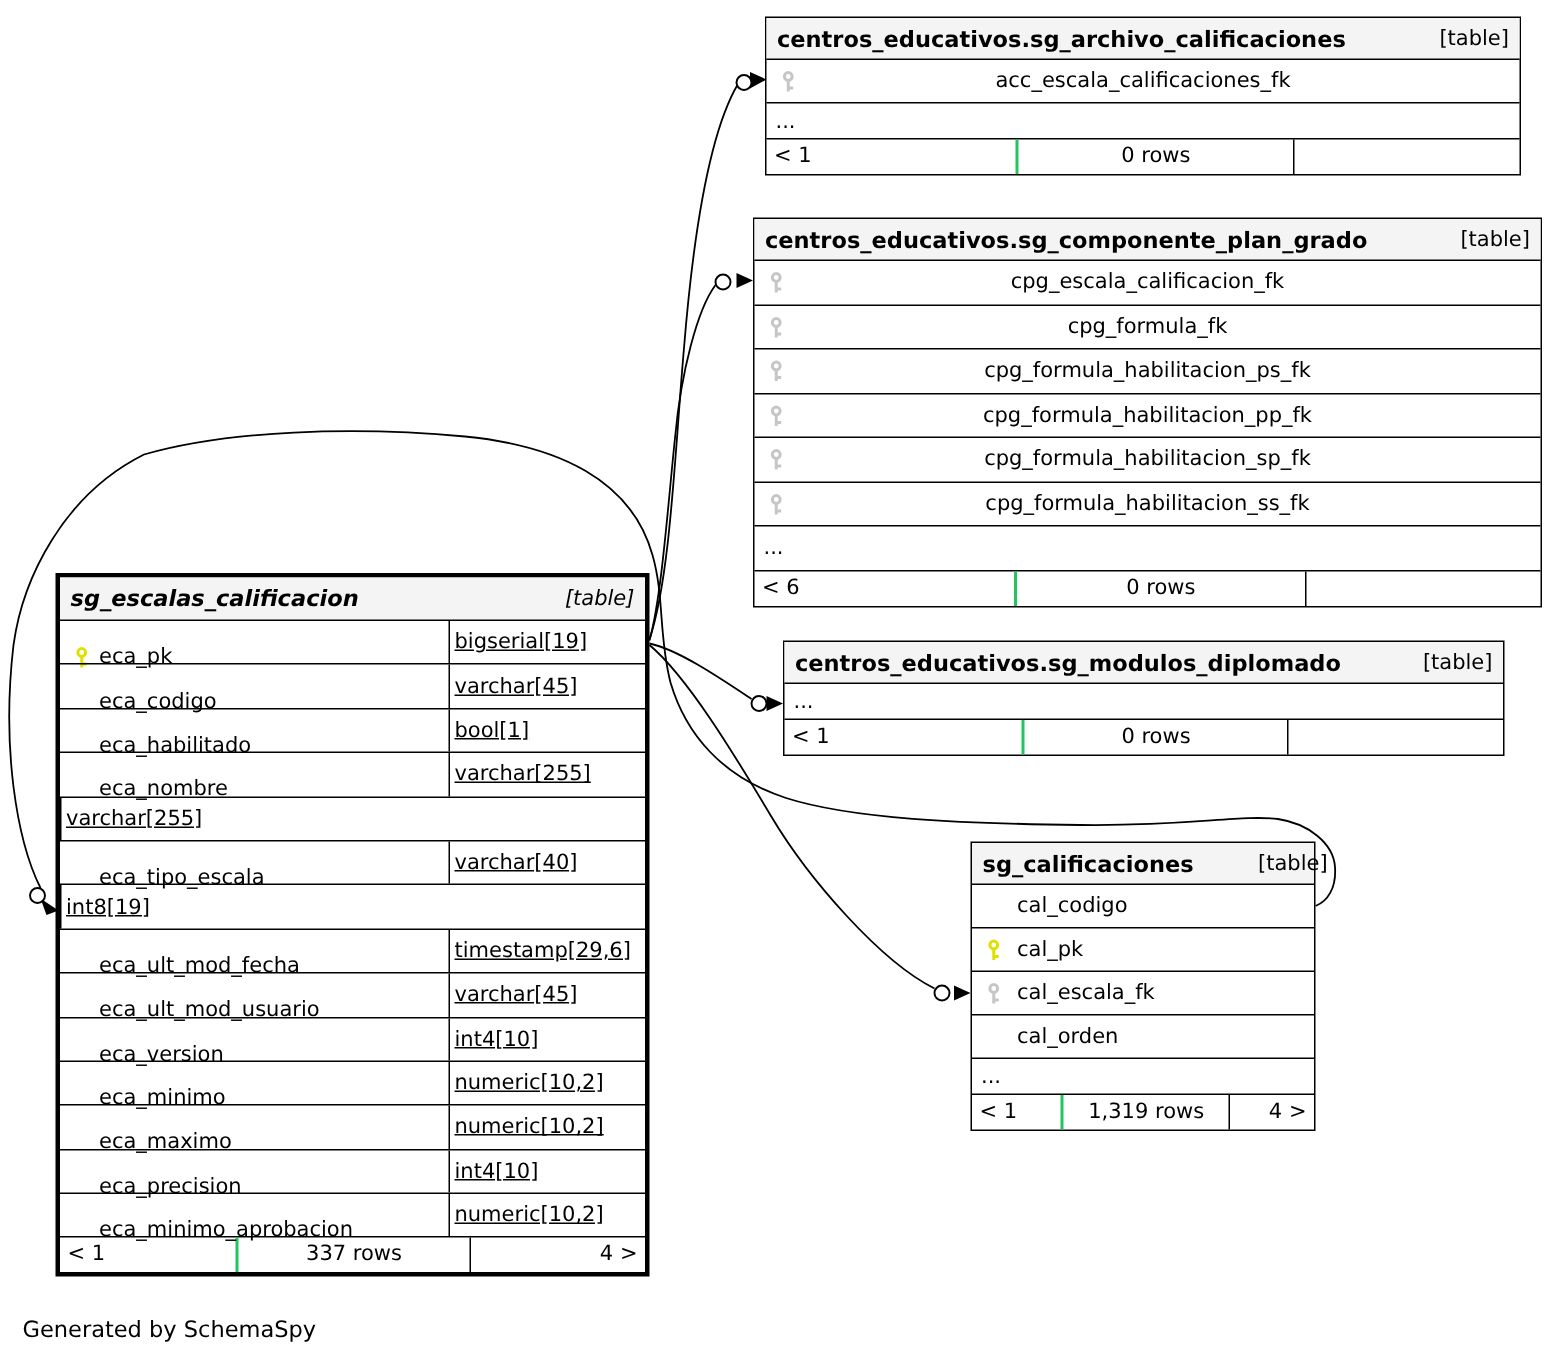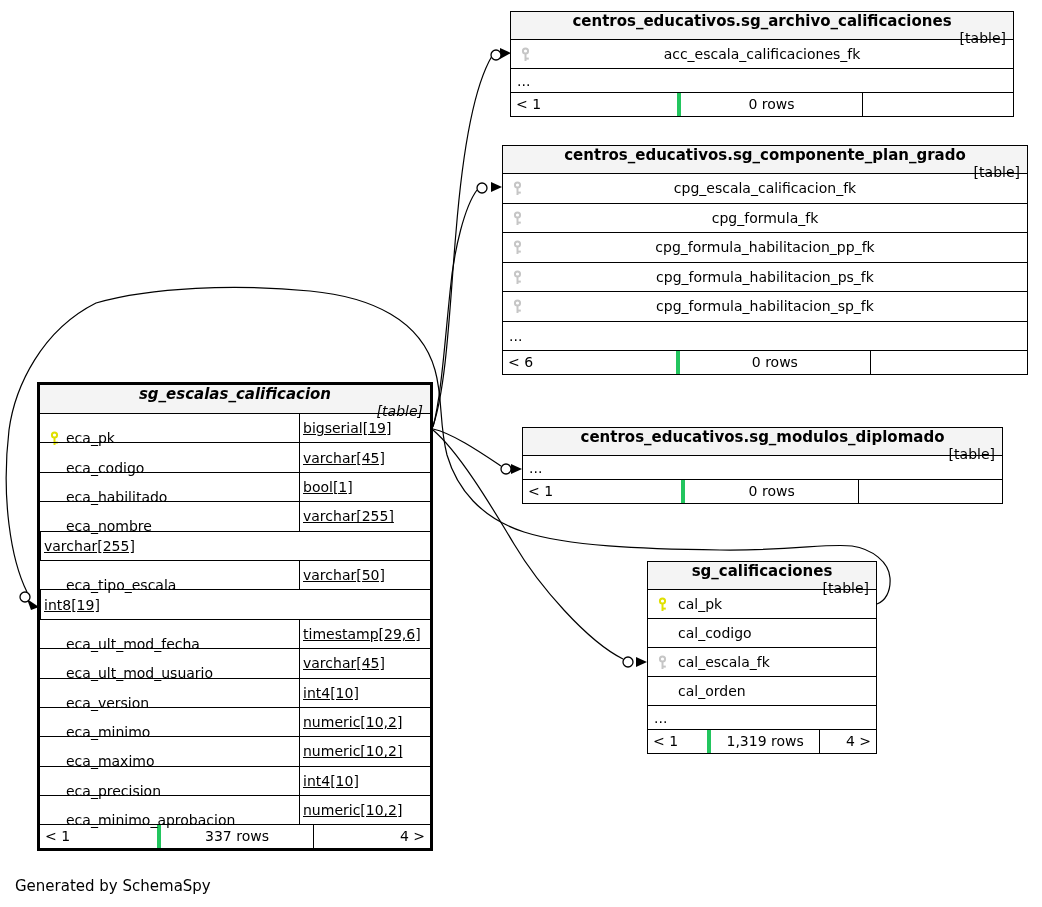--- a/index.html
+++ b/index.html
@@ -1,33 +1,33 @@
 <!DOCTYPE html>
 <html><head>
 <meta charset="utf-8">
 <style>
   html,body{margin:0;padding:0;background:#ffffff;}
   #canvas{position:relative;width:1042px;height:907px;background:#fff;
           font-family:"DejaVu Sans","Liberation Sans",sans-serif;color:#000;overflow:hidden;}
   #edges{position:absolute;left:0;top:0;width:1042px;height:907px;z-index:2;pointer-events:none;}
   .table{position:absolute;z-index:1;background:#fff;border:1px solid #000;box-sizing:border-box;font-size:14px;}
   .table.focal{border-width:3px;}
-  .thead{height:27px;background:#f4f4f4;display:flex;align-items:center;padding:0 7px;box-sizing:border-box;flex-direction:column;}
+  .thead{height:27px;background:#f4f4f4;display:flex;align-items:center;padding:0 7px;box-sizing:border-box;}
   .focal .thead{height:28px;font-style:italic;}
   .tname{font-weight:bold;font-size:15px;white-space:nowrap;}
   .ttag{margin-left:auto;font-size:14px;padding-left:43px;}
   .trow{position:relative;height:29px;display:flex;align-items:center;border-top:1px solid #000;box-sizing:border-box;}
   .focal .trow{height:29.4px;}
   #t-componente .trow{height:29.5px;}
   .trow.center{justify-content:center;}
   .trow.dots{height:24px;padding-left:6px;}
   .tfoot{height:24px;display:flex;align-items:center;border-top:1px solid #000;box-sizing:border-box;}
   .tfoot span{display:block;height:100%;line-height:23px;box-sizing:border-box;white-space:nowrap;}
   .f1{width:33%;text-align:left;padding-left:5px;}
-  .f2{width:37%;text-align:center;border-left:4px solid #22c55e;}
+  .f2{width:37%;text-align:center;border-left:2px solid #22c55e;}
   .f3{flex:1;text-align:right;padding-right:5px;border-left:1px solid #000;}
   .focal .f1{width:30%;}.focal .f2{width:40%;}
   #t-calificaciones .f1{width:26%;}#t-calificaciones .f2{width:49%;}
   .keyicon{position:absolute;left:9px;top:7px;width:11px;height:15px;}
   .keyicon.pk{color:#e0e000;}
   .keyicon.fk{color:#c6c6c6;}
   .cname{position:relative;width:259px;height:100%;display:flex;align-items:center;padding-left:26px;box-sizing:border-box;margin-top:20px;}
   .ctype{flex:1;height:100%;display:flex;align-items:center;border-left:1px solid #000;padding-left:3px;box-sizing:border-box;text-decoration:underline;}
   #t-calificaciones .cnamefull{position:relative;width:100%;height:100%;display:flex;align-items:center;padding-left:30px;box-sizing:border-box;}
   #note{position:absolute;left:15px;top:877px;font-size:15px;z-index:1;}
@@ -99,37 +99,45 @@
             <line x1="5.5" y1="11.6" x2="8.8" y2="11.6" stroke="currentColor" stroke-width="2"></line>
           </svg></span>
       <span>cpg_formula_fk</span>
     </div>
     <div class="trow center">
       <span class="keyicon fk"><svg width="11" height="15" viewBox="0 0 11 15">
             <circle cx="5.5" cy="4" r="2.6" fill="none" stroke="currentColor" stroke-width="2"></circle>
             <line x1="5.5" y1="6.6" x2="5.5" y2="14" stroke="currentColor" stroke-width="2"></line>
             <line x1="5.5" y1="11.6" x2="8.8" y2="11.6" stroke="currentColor" stroke-width="2"></line>
           </svg></span>
+      <span>cpg_formula_habilitacion_ps_fk</span>
+    </div>
+    <div class="trow center">
+      <span class="keyicon fk"><svg width="11" height="15" viewBox="0 0 11 15">
+            <circle cx="5.5" cy="4" r="2.6" fill="none" stroke="currentColor" stroke-width="2"></circle>
+            <line x1="5.5" y1="6.6" x2="5.5" y2="14" stroke="currentColor" stroke-width="2"></line>
+            <line x1="5.5" y1="11.6" x2="8.8" y2="11.6" stroke="currentColor" stroke-width="2"></line>
+          </svg></span>
       <span>cpg_formula_habilitacion_pp_fk</span>
     </div>
     <div class="trow center">
       <span class="keyicon fk"><svg width="11" height="15" viewBox="0 0 11 15">
             <circle cx="5.5" cy="4" r="2.6" fill="none" stroke="currentColor" stroke-width="2"></circle>
             <line x1="5.5" y1="6.6" x2="5.5" y2="14" stroke="currentColor" stroke-width="2"></line>
             <line x1="5.5" y1="11.6" x2="8.8" y2="11.6" stroke="currentColor" stroke-width="2"></line>
           </svg></span>
-      <span>cpg_formula_habilitacion_ps_fk</span>
-    </div>
-    <div class="trow center">
-      <span class="keyicon fk"><svg width="11" height="15" viewBox="0 0 11 15">
-            <circle cx="5.5" cy="4" r="2.6" fill="none" stroke="currentColor" stroke-width="2"></circle>
-            <line x1="5.5" y1="6.6" x2="5.5" y2="14" stroke="currentColor" stroke-width="2"></line>
-            <line x1="5.5" y1="11.6" x2="8.8" y2="11.6" stroke="currentColor" stroke-width="2"></line>
-          </svg></span>
       <span>cpg_formula_habilitacion_sp_fk</span>
+    </div>
+    <div class="trow center">
+      <span class="keyicon fk"><svg width="11" height="15" viewBox="0 0 11 15">
+            <circle cx="5.5" cy="4" r="2.6" fill="none" stroke="currentColor" stroke-width="2"></circle>
+            <line x1="5.5" y1="6.6" x2="5.5" y2="14" stroke="currentColor" stroke-width="2"></line>
+            <line x1="5.5" y1="11.6" x2="8.8" y2="11.6" stroke="currentColor" stroke-width="2"></line>
+          </svg></span>
+      <span>cpg_formula_habilitacion_ss_fk</span>
     </div>
     <div class="trow dots">...</div>
     <div class="tfoot">
       <span class="f1">&lt; 6</span>
       <span class="f2">0 rows</span>
       <span class="f3"></span>
     </div>
   </div>
 
   <div class="table focal" id="t-escalas" style="left:37px;top:382px;width:396px;">
@@ -166,21 +174,21 @@
       </div>
       <div class="ctype">varchar[255]</div>
     </div>
     <div class="trow">
       <div class="ctype">varchar[255]</div>
     </div>
     <div class="trow">
       <div class="cname">
         <span>eca_tipo_escala</span>
       </div>
-      <div class="ctype">varchar[50]</div>
+      <div class="ctype">varchar[40]</div>
     </div>
     <div class="trow">
       <div class="ctype">int8[19]</div>
     </div>
     <div class="trow">
       <div class="cname">
         <span>eca_ult_mod_fecha</span>
       </div>
       <div class="ctype">timestamp[29,6]</div>
     </div>
@@ -237,38 +245,38 @@
       <span class="f1">&lt; 1</span>
       <span class="f2">0 rows</span>
       <span class="f3"></span>
     </div>
   </div>
 
   <div class="table" id="t-calificaciones" style="left:647px;top:561px;width:230px;">
     <div class="thead">
       <span class="tname">sg_calificaciones</span>
       <span class="ttag">[table]</span>
+    </div>
+    <div class="trow">
+      <div class="cnamefull">
+        <span>cal_codigo</span>
+      </div>
     </div>
     <div class="trow">
       <div class="cnamefull">
         <span class="keyicon pk"><svg width="11" height="15" viewBox="0 0 11 15">
               <circle cx="5.5" cy="4" r="2.6" fill="none" stroke="currentColor" stroke-width="2"></circle>
               <line x1="5.5" y1="6.6" x2="5.5" y2="14" stroke="currentColor" stroke-width="2"></line>
               <line x1="5.5" y1="11.6" x2="8.8" y2="11.6" stroke="currentColor" stroke-width="2"></line>
             </svg></span>
         <span>cal_pk</span>
       </div>
     </div>
     <div class="trow">
       <div class="cnamefull">
-        <span>cal_codigo</span>
-      </div>
-    </div>
-    <div class="trow">
-      <div class="cnamefull">
         <span class="keyicon fk"><svg width="11" height="15" viewBox="0 0 11 15">
               <circle cx="5.5" cy="4" r="2.6" fill="none" stroke="currentColor" stroke-width="2"></circle>
               <line x1="5.5" y1="6.6" x2="5.5" y2="14" stroke="currentColor" stroke-width="2"></line>
               <line x1="5.5" y1="11.6" x2="8.8" y2="11.6" stroke="currentColor" stroke-width="2"></line>
             </svg></span>
         <span>cal_escala_fk</span>
       </div>
     </div>
     <div class="trow">
       <div class="cnamefull">

